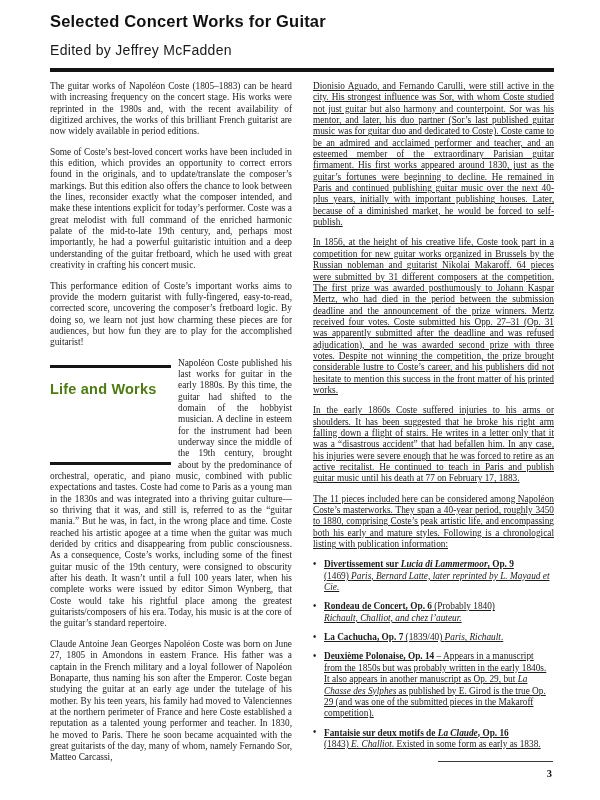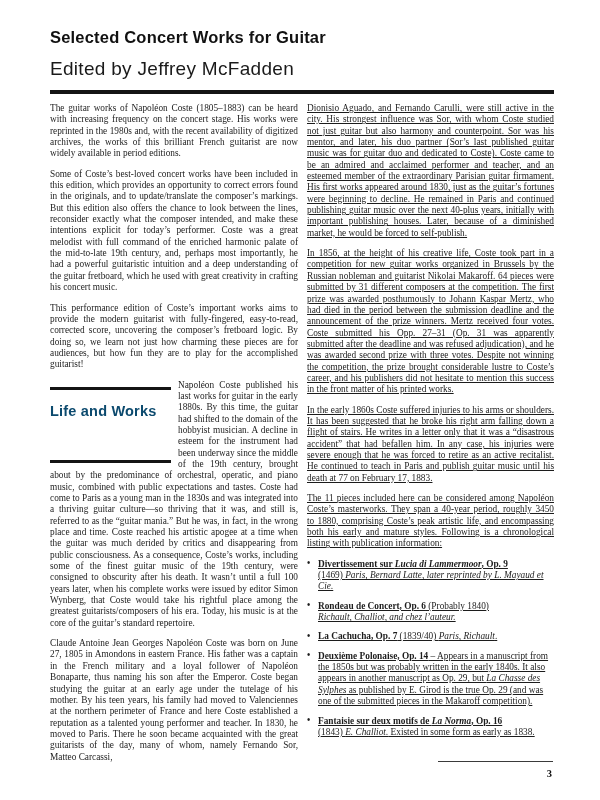--- a/index.html
+++ b/index.html
@@ -7,72 +7,72 @@
   .page {
     position: relative;
     width: 600px;
     height: 800px;
     background: #ffffff;
     overflow: hidden;
     font-family: "Liberation Serif", serif;
     color: #1c1c1c;
   }
   .content {
-    padding: 28px 46px 0 50px;
+    padding: 12px 46px 0 50px;
   }
   .doc-title {
     font-family: "Liberation Sans", sans-serif;
     font-weight: 700;
     font-size: 16.5px;
     letter-spacing: 0.2px;
     color: #111;
     margin-bottom: 11px;
   }
   .doc-subtitle {
     font-family: "Liberation Sans", sans-serif;
     font-weight: 400;
-    font-size: 19px;
+    font-size: 14px;
     letter-spacing: 0.3px;
     color: #1a1a1a;
     margin-bottom: 10px;
   }
   .rule-double {
     border-top: 3px solid #141414;
     height: 2px;
     border-bottom: 1px solid #141414;
     margin-bottom: 9px;
   }
   .columns {
     display: flex;
-    gap: 9px;
+    gap: 21px;
     margin-top: 2px;
   }
   .col { width: 248px; }
   .col-right { width: 247px; text-decoration: underline; }
   p.body {
     font-size: 9.3px;
     line-height: 11.35px;
     text-align: justify;
     margin-bottom: 9px;
   }
   
   .life-section { overflow: visible; }
   .life-head {
     float: left;
     width: 121px;
-    height: 76px;
+    height: 100px;
     margin: 7px 7px 4px 0;
     border-top: 3px solid #141414;
     border-bottom: 3px solid #141414;
     padding-top: 13px;
     font-family: "Liberation Sans", sans-serif;
     font-weight: 700;
     font-size: 14.5px;
     letter-spacing: 0.2px;
-    color: #0c4a6e;
+    color: #4d7c0f;
   }
   
   ul.works {
     list-style: none;
     margin-top: 1px;
   }
   ul.works li {
     position: relative;
     font-size: 9.3px;
     line-height: 11.35px;
@@ -146,21 +146,21 @@
           <li>
             <span class="bullet">•</span><span><span class="b">Rondeau de Concert, Op. 6</span><span> (Probably 1840)</span><br><span class="i">Richault, Challiot, and chez l’auteur.</span></span>
           </li>
           <li>
             <span class="bullet">•</span><span><span class="b">La Cachucha, Op. 7</span><span> (1839/40) </span><span class="i">Paris, Richault</span><span>.</span></span>
           </li>
           <li>
             <span class="bullet">•</span><span><span class="b">Deuxième Polonaise, Op. 14</span><span> – Appears in a manuscript from the 1850s but was probably written in the early 1840s.  It also appears in another manuscript as Op. 29, but </span><span class="i">La Chasse des Sylphes</span><span> as published by E. Girod is the true Op. 29 (and was one of the submitted pieces in the Makaroff competition).</span></span>
           </li>
           <li>
-            <span class="bullet">•</span><span><span class="b">Fantaisie sur deux motifs de </span><span class="b i">La Norma</span><span class="b">, Op. 16</span><br><span>(1843) </span><span class="i">E. Challiot.</span><span> Existed in some form as early as 1838.</span></span>
+            <span class="bullet">•</span><span><span class="b">Fantaisie sur deux motifs de </span><span class="b i">La Claude</span><span class="b">, Op. 16</span><br><span>(1843) </span><span class="i">E. Challiot.</span><span> Existed in some form as early as 1838.</span></span>
           </li>
         </ul>
       </div>
 
     </div>
   </div>
 
   <div class="footer">
     <div class="footer-rule"></div>
     <div class="page-number">3</div>

